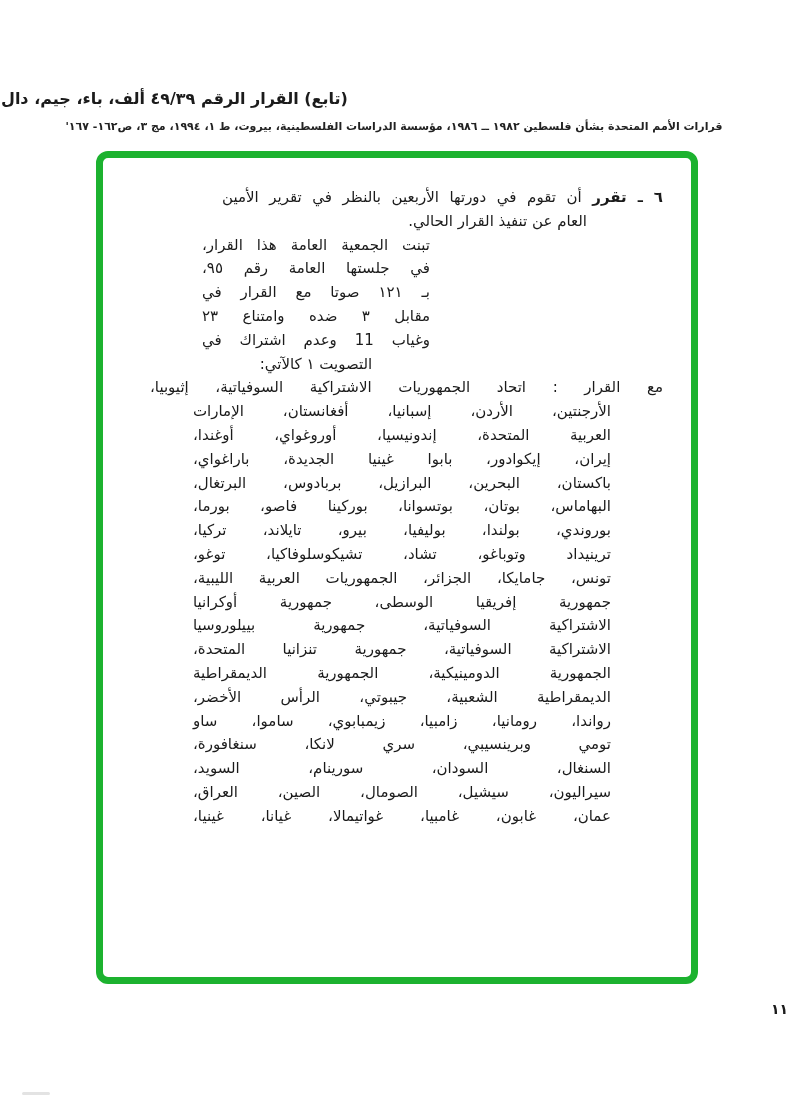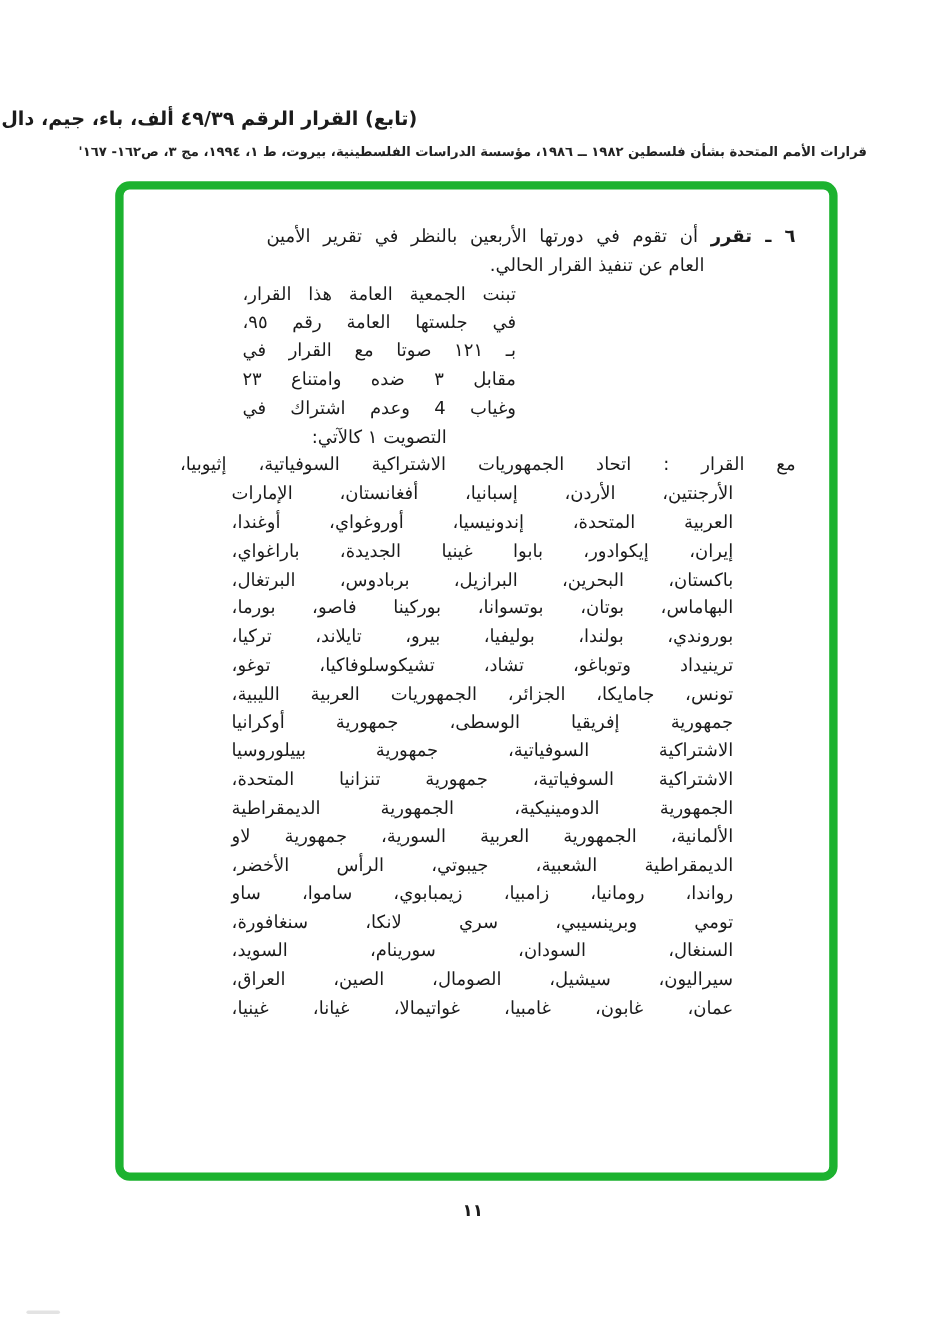--- a/index.html
+++ b/index.html
@@ -26,21 +26,21 @@
   .jline{text-align:justify;text-align-last:justify;white-space:nowrap;overflow:visible;}
   .p6-l1{width:441px;}
   .p6-l2{text-align:right;margin-right:76px;}
   .bold{font-weight:bold;}
   .adoption{width:228px;margin-right:233px;}
   .adoption .jline{width:228px;}
   .adoption .jline:last-child{text-align-last:center;}
   .vote-first{width:513px;}
   .vote-lines .jline{margin-right:52px;margin-left:43px;}
   .page-num{
-    position:absolute;top:1001px;left:0;width:788px;text-align:center;
+    position:absolute;top:1001px;left:0;width:788px;text-align:right;
     font-size:14px;font-weight:bold;letter-spacing:3px;
   }
   .smudge{
     position:absolute;left:22px;top:1092px;width:28px;height:3px;
     background:#e3e3e3;border-radius:2px;
   }
 </style>
 </head>
 <body>
 
@@ -53,40 +53,39 @@
 
   <div class="jline p6-l1"><span class="bold">٦ ـ تقرر</span> <span>أن تقوم في دورتها الأربعين بالنظر في تقرير الأمين</span></div>
 
   <div class="p6-l2">العام عن تنفيذ القرار الحالي.</div>
 
   <div class="adoption">
       <div class="jline">تبنت الجمعية العامة هذا القرار،</div>
       <div class="jline">في جلستها العامة رقم ٩٥،</div>
       <div class="jline">بـ ١٢١ صوتا مع القرار في</div>
       <div class="jline">مقابل ٣ ضده وامتناع ٢٣</div>
-      <div class="jline">وغياب 4 وعدم اشتراك في</div>
+      <div class="jline">وغياب 11 وعدم اشتراك في</div>
       <div class="jline">التصويت ١ كالآتي:</div>
     </div>
 
   <div class="vote-first jline"><span>مع القرار :</span> <span>اتحاد الجمهوريات الاشتراكية السوفياتية، إثيوبيا،</span></div>
 
   <div class="vote-lines">
       <div class="jline">الأرجنتين، الأردن، إسبانيا، أفغانستان، الإمارات</div>
       <div class="jline">العربية المتحدة، إندونيسيا، أوروغواي، أوغندا،</div>
       <div class="jline">إيران، إيكوادور، بابوا غينيا الجديدة، باراغواي،</div>
       <div class="jline">باكستان، البحرين، البرازيل، بربادوس، البرتغال،</div>
       <div class="jline">البهاماس، بوتان، بوتسوانا، بوركينا فاصو، بورما،</div>
       <div class="jline">بوروندي، بولندا، بوليفيا، بيرو، تايلاند، تركيا،</div>
       <div class="jline">ترينيداد وتوباغو، تشاد، تشيكوسلوفاكيا، توغو،</div>
       <div class="jline">تونس، جامايكا، الجزائر، الجمهوريات العربية الليبية،</div>
       <div class="jline">جمهورية إفريقيا الوسطى، جمهورية أوكرانيا</div>
       <div class="jline">الاشتراكية السوفياتية، جمهورية بييلوروسيا</div>
       <div class="jline">الاشتراكية السوفياتية، جمهورية تنزانيا المتحدة،</div>
       <div class="jline">الجمهورية الدومينيكية، الجمهورية الديمقراطية</div>
-      <div class="jline">الألمانية، الجمهورية العربية السورية، جمهورية لاو</div>
       <div class="jline">الديمقراطية الشعبية، جيبوتي، الرأس الأخضر،</div>
       <div class="jline">رواندا، رومانيا، زامبيا، زيمبابوي، ساموا، ساو</div>
       <div class="jline">تومي وبرينسيبي، سري لانكا، سنغافورة،</div>
       <div class="jline">السنغال، السودان، سورينام، السويد،</div>
       <div class="jline">سيراليون، سيشيل، الصومال، الصين، العراق،</div>
       <div class="jline">عمان، غابون، غامبيا، غواتيمالا، غيانا، غينيا،</div>
     </div>
 
 </div>
 

